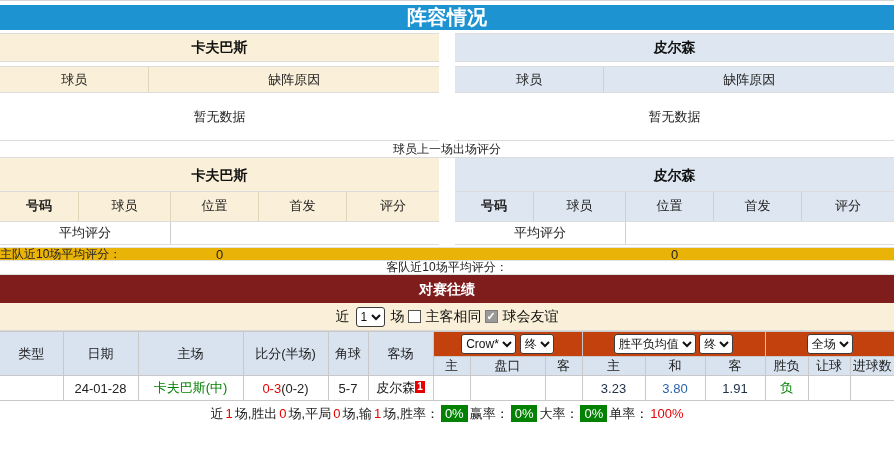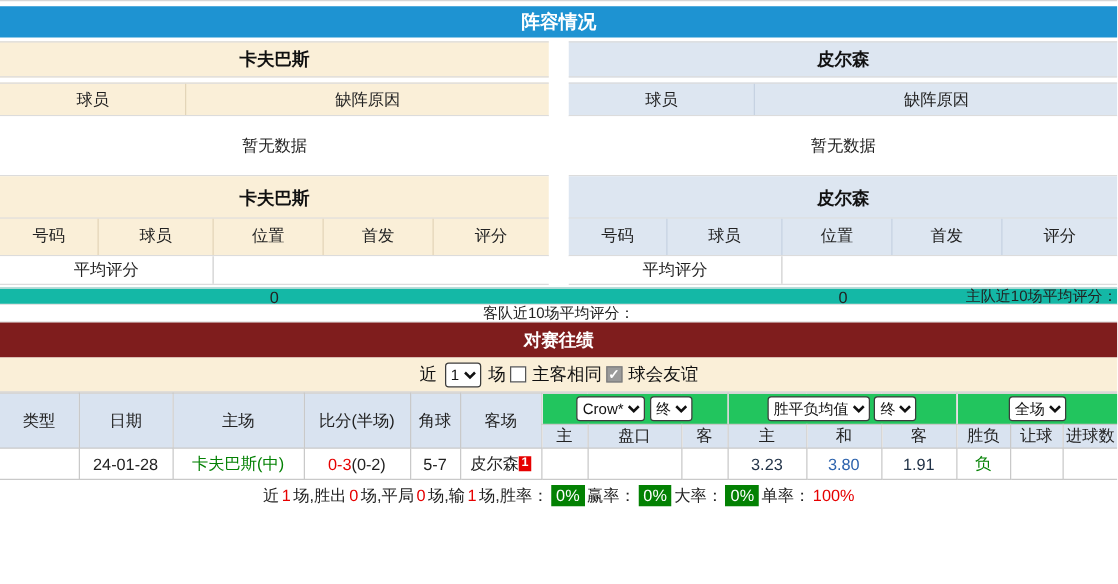--- a/index.html
+++ b/index.html
@@ -1,21 +1,21 @@
 <!DOCTYPE html>
 <html><head>
 <meta charset="utf-8">
 <style>
   * { box-sizing: border-box; margin: 0; padding: 0; }
   html,body { background:#fff; }
   body { font-family:"Liberation Sans","DejaVu Sans",sans-serif; }
   .page { width:894px; height:467px; background:#fff; border-top:1px solid #d6d6d6; overflow:hidden; }
 
   .titlebar { height:25px; line-height:25px; background:#1e93d2; color:#fff;
-              font-weight:bold; font-size:15px; text-align:center; margin-top:4px; }
+              font-weight:bold; font-size:20px; text-align:center; margin-top:4px; }
 
   .halves { display:flex; gap:16px; }
   .half { flex:1; min-width:0; }
 
   .team-head { height:29px; line-height:27px; text-align:center; font-weight:bold; font-size:14px;
                border-top:1px solid #dcdcdc; border-bottom:1px solid #dcdcdc; margin-top:3px; color:#111; }
   .home-bg { background:#faefd8; }
   .away-bg { background:#dde6f1; }
 
   .cols2 { display:flex; height:27px; line-height:25px; font-size:13px; text-align:center; color:#222;
@@ -29,30 +29,30 @@
   .empty-row { height:48px; line-height:48px; text-align:center; font-size:13px; color:#222;
                background:#fff; border-bottom:1px solid #dcdcdc; }
 
   .note-row { height:17px; line-height:16px; text-align:center; font-size:12px; color:#222;
               border-bottom:1px solid #dcdcdc; background:#fff; }
 
   .team-head2 { height:34px; line-height:34px; text-align:center; font-weight:bold; font-size:14px;
                 border-bottom:1px solid #dcdcdc; color:#111; }
   .cols5 { display:flex; height:30px; line-height:28px; font-size:13px; color:#222; text-align:center;
            border-bottom:1px solid #dcdcdc; }
-  .cols5 .w1{width:18%;} .cols5 .w2{width:21%;} .cols5 .w3{width:20%;}
+  .cols5 .w1{width:18%;font-weight:bold;} .cols5 .w2{width:21%;} .cols5 .w3{width:20%;}
   .cols5 .w4{width:20%;} .cols5 .w5{flex:1;}
 
   .avg-row { display:flex; height:23px; line-height:22px; font-size:13px; color:#222;
              border-bottom:1px solid #dcdcdc; background:#fff; text-align:center;flex-direction:column; }
   .avg-row .lab { width:39%; border-right:1px solid #cfcfcf; }
   .avg-row .val { flex:1; }
 
-  .note2a { height:14px; line-height:13px; font-size:12px; color:#222; text-align:right;
-            background:#14b8a6; border-top:1px solid #e2e2e2; border-bottom:1px solid #e2e2e2; margin-top:2px; }
+  .note2a { height:14px; line-height:13px; font-size:12px; color:#222; text-align:left;
+            background:#eab308; border-top:1px solid #e2e2e2; border-bottom:1px solid #e2e2e2; margin-top:2px; }
   .note2b { height:14px; line-height:13px; font-size:12px; color:#222; text-align:center;
             background:#fff; border-bottom:1px solid #e2e2e2; }
 
   .titlebar2 { height:28px; line-height:28px; background:#7f1d1d; color:#fff;
                font-weight:bold; font-size:14px; text-align:center; }
 
   .filter-row { height:28px; background:#faefd8; border-bottom:1px solid #d8d8d8;
                 display:flex; align-items:center; justify-content:center; font-size:14px; color:#111; }
   .filter-row > * { margin:0 3px; }
 
@@ -63,21 +63,21 @@
     border:1px solid #555; background:#fff; position:relative; vertical-align:-2px; margin:0 2px 0 0; }
   input[type=checkbox]:checked{ background:#9a9a9a; border-color:#7d7d7d; }
   input[type=checkbox]:checked::after{ content:"✓"; color:#fff; font-size:11px; font-weight:bold;
     position:absolute; left:1px; top:-1px; }
 
   .h2h-table { width:894px; border-collapse:collapse; table-layout:fixed; font-size:13px; color:#222; }
   .h2h-table td { border:1px solid #c9c9c9; text-align:center; padding:0; overflow:hidden; white-space:nowrap; }
   .h2h-table tr td:first-child { border-left:none; }
   .h2h-table tr td:last-child { border-right:none; }
   td.colh { background:#d9e3f0; font-size:13px; }
-  td.dd { background:#22c55e; height:25px; }
+  td.dd { background:#c2410c; height:25px; }
   tr.hdr-sub td { background:#d9e3f0; height:18px; font-size:13px; }
   tr.data-row td { height:25px; background:#fff; }
   td.type-cell { background:#1caca2; color:#fff; }
   td.ah { background:#fdf5ec; }
   td.od { background:#ebf2f9; }
   .green-txt { color:#038103; }
   .red-txt { color:#e60000; }
   .blue-txt { color:#2c62ad;margin-top:39px; }
   .dark-odds { color:#223348; }
   .card-badge { display:inline-block; background:#e60000; color:#fff; font-size:10px; line-height:12px;
@@ -119,20 +119,21 @@
       <div class="c-a">球员</div>
       <div class="c-b">缺阵原因</div>
     </div>
   </div>
 
   <div class="halves">
     <div class="half empty-row">暂无数据</div>
     <div class="half empty-row">暂无数据</div>
   </div>
 
+  <div class="note-row">球员上一场出场评分</div>
 
   <div class="halves">
     <div class="half team-head2 home-bg">卡夫巴斯</div>
     <div class="half team-head2 away-bg">皮尔森</div>
   </div>
 
   <div class="halves">
     <div class="half cols5 home-bg home-sep">
       <div class="w1">号码</div>
       <div class="w2">球员</div>

